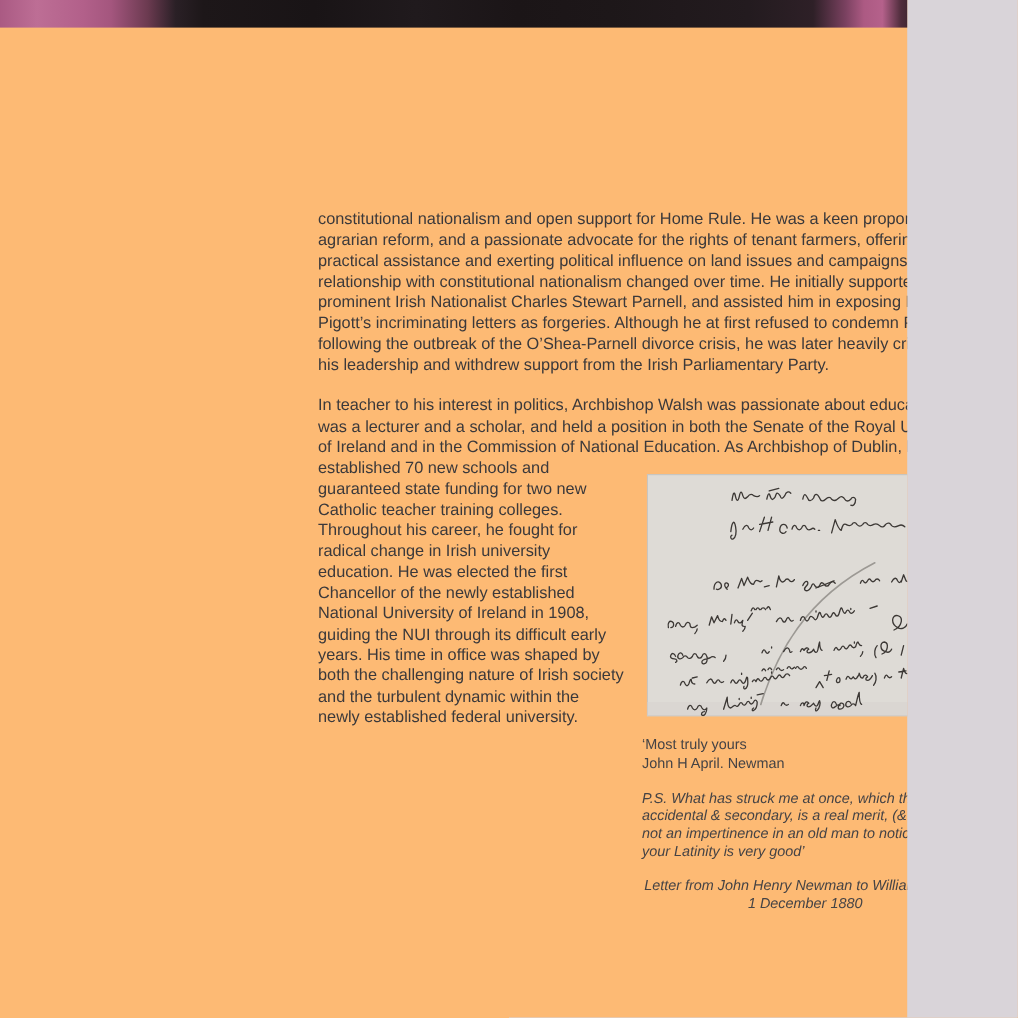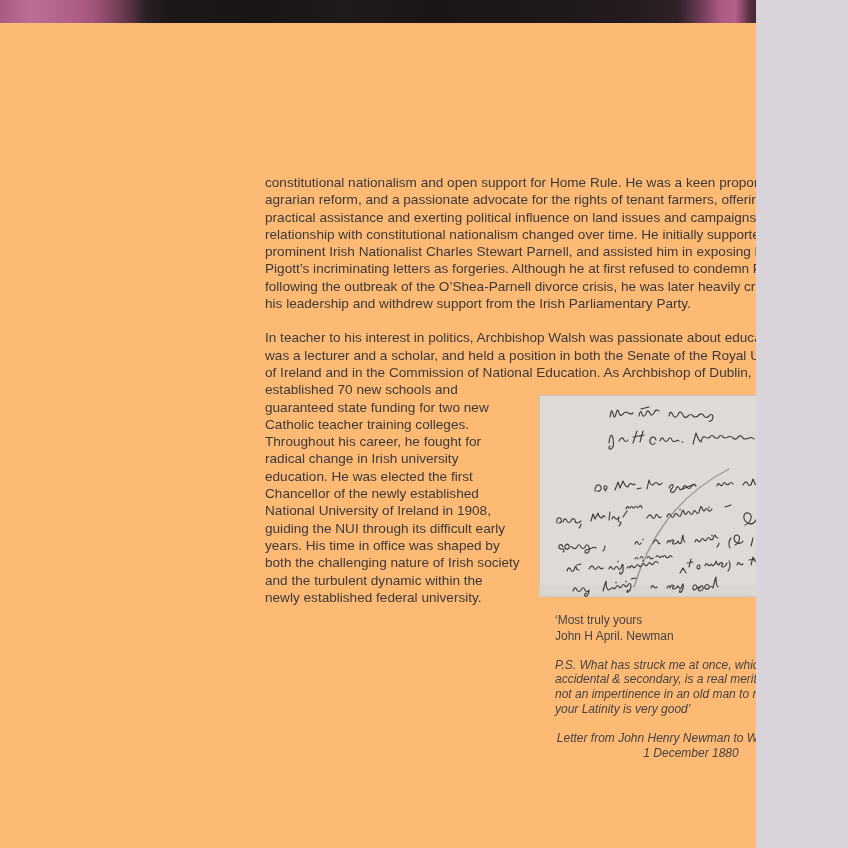--- a/index.html
+++ b/index.html
@@ -28,21 +28,21 @@
     font-size:13.6px; line-height:17.3px; color:#3b393b;
     text-align:left;
   }
   .article p { margin:0 0 17px 0; }
 
   
   .spacer { float:right; width:1px; height:66px; }
   .figfloat { float:right; clear:right; width:290px; }
   .letter-img { display:block; margin-left:18px; width:272px; height:202px; }
 
-  .cap { display:block; margin-left:34px; width:272px; font-size:12px; line-height:14.6px; color:#454345; }
+  .cap { display:block; margin-left:14px; width:272px; font-size:12px; line-height:14.6px; color:#454345; }
   .cap-quote { margin-top:16px; line-height:15.2px; }
   .quote-line { display:block; }
   .cap-ps { margin-top:14px;font-style:italic; }
   .cap-source { margin-top:15px; font-style:italic;text-align:center; }
 
   .pagenum { position:absolute; left:797px; top:806px; font-size:14px; color:#3b393b; }
 
   .ink { fill:none; stroke:#3c3835; stroke-width:1.1; stroke-linecap:round; stroke-linejoin:round; }
   .ink-light { fill:none; stroke:#918d88; stroke-width:1.4; stroke-linecap:round; opacity:.85; }
 </style>

